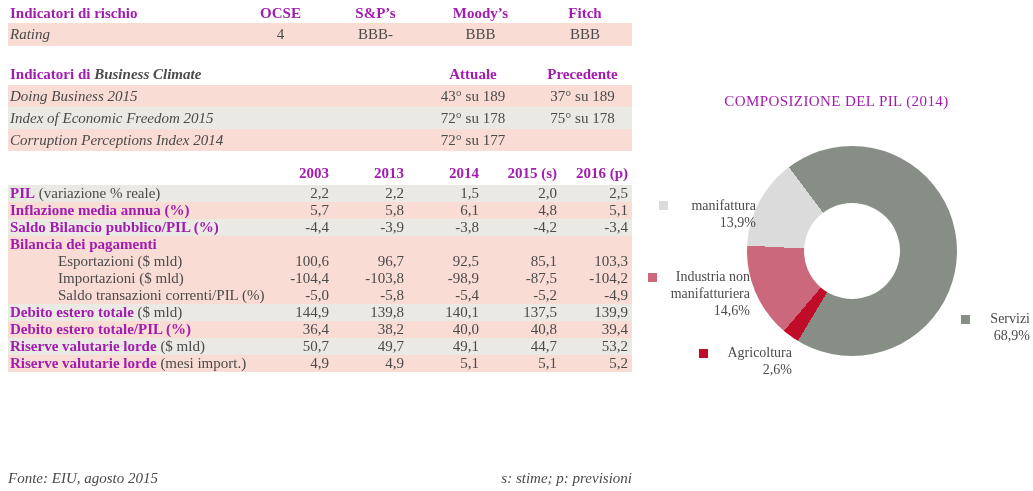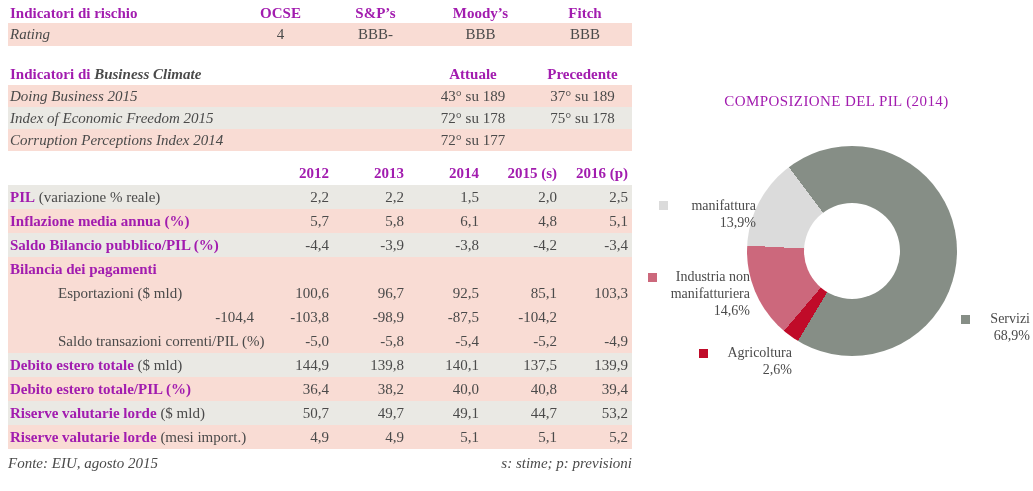--- a/index.html
+++ b/index.html
@@ -17,33 +17,33 @@
   .t1 .body-row { height:23px; }
 
   .t2 { top:64px; }
   .t2 .row { grid-template-columns:405px 120px 99px; }
   .t2 .head { height:21px; }
   .t2 .body-row { height:22px; }
 
   .t3 { top:162px; }
   .t3 .row { grid-template-columns:250px 75px 75px 75px 78px 71px; }
   .t3 .head { height:23px; }
-  .t3 .body-row { height:24px; }
+  .t3 .body-row { height:17px; }
 
   .pink { background:#f9dcd4; }
   .gray { background:#eae9e4; }
   .bi { font-weight:bold; font-style:italic; }
   .it { font-style:italic; }
   .c { text-align:center; }
   .num { text-align:right; padding-right:4px; }
   .lbl { padding-left:2px; white-space:nowrap; }
   .indent { padding-left:30px;margin-left:20px; }
   .hd { font-weight:bold; color:#a21caf; }
 
-  .footer-line { position:absolute; left:0; top:455px; width:624px; display:flex;
+  .footer-line { position:absolute; left:0; top:470px; width:624px; display:flex;
                  justify-content:space-between; font-size:15px; font-style:italic; }
 
   
   .chart-pane { position:absolute; left:640px; top:0; width:393px; height:491px; }
   .chart-title { position:absolute; left:0; top:93px; width:393px; text-align:center;
                  font-size:15px; color:#a21caf; letter-spacing:0.4px; }
   .donut { position:absolute; left:107px; top:146px; width:210px; height:210px; border-radius:50%; }
   .donut .hole { position:absolute; left:57px; top:57px; width:96px; height:96px;
                  background:#fff; border-radius:50%; }
 
@@ -100,21 +100,21 @@
       </div>
       <div class="row body-row pink">
         <div class="lbl it">Corruption Perceptions Index 2014</div>
         <div class="c">72° su 177</div>
       </div>
     </div>
 
     <div class="tbl t3">
       <div class="row head">
         <div class="lbl"></div>
-        <div class="num hd">2012</div>
+        <div class="num hd">2003</div>
         <div class="num hd">2013</div>
         <div class="num hd">2014</div>
         <div class="num hd">2015 (s)</div>
         <div class="num hd">2016 (p)</div>
       </div>
 
       <div class="row body-row gray">
         <div class="lbl"><span class="hd">PIL</span><span> (variazione % reale)</span></div>
         <div class="num">2,2</div>
         <div class="num">2,2</div>
@@ -153,20 +153,21 @@
       <div class="row body-row pink">
         <div class="lbl indent"><span class="hd"></span><span>Esportazioni ($ mld)</span></div>
         <div class="num">100,6</div>
         <div class="num">96,7</div>
         <div class="num">92,5</div>
         <div class="num">85,1</div>
         <div class="num">103,3</div>
       </div>
 
       <div class="row body-row pink">
+        <div class="lbl indent"><span class="hd"></span><span>Importazioni ($ mld)</span></div>
         <div class="num">-104,4</div>
         <div class="num">-103,8</div>
         <div class="num">-98,9</div>
         <div class="num">-87,5</div>
         <div class="num">-104,2</div>
       </div>
 
       <div class="row body-row pink">
         <div class="lbl indent"><span class="hd"></span><span>Saldo transazioni correnti/PIL (%)</span></div>
         <div class="num">-5,0</div>

